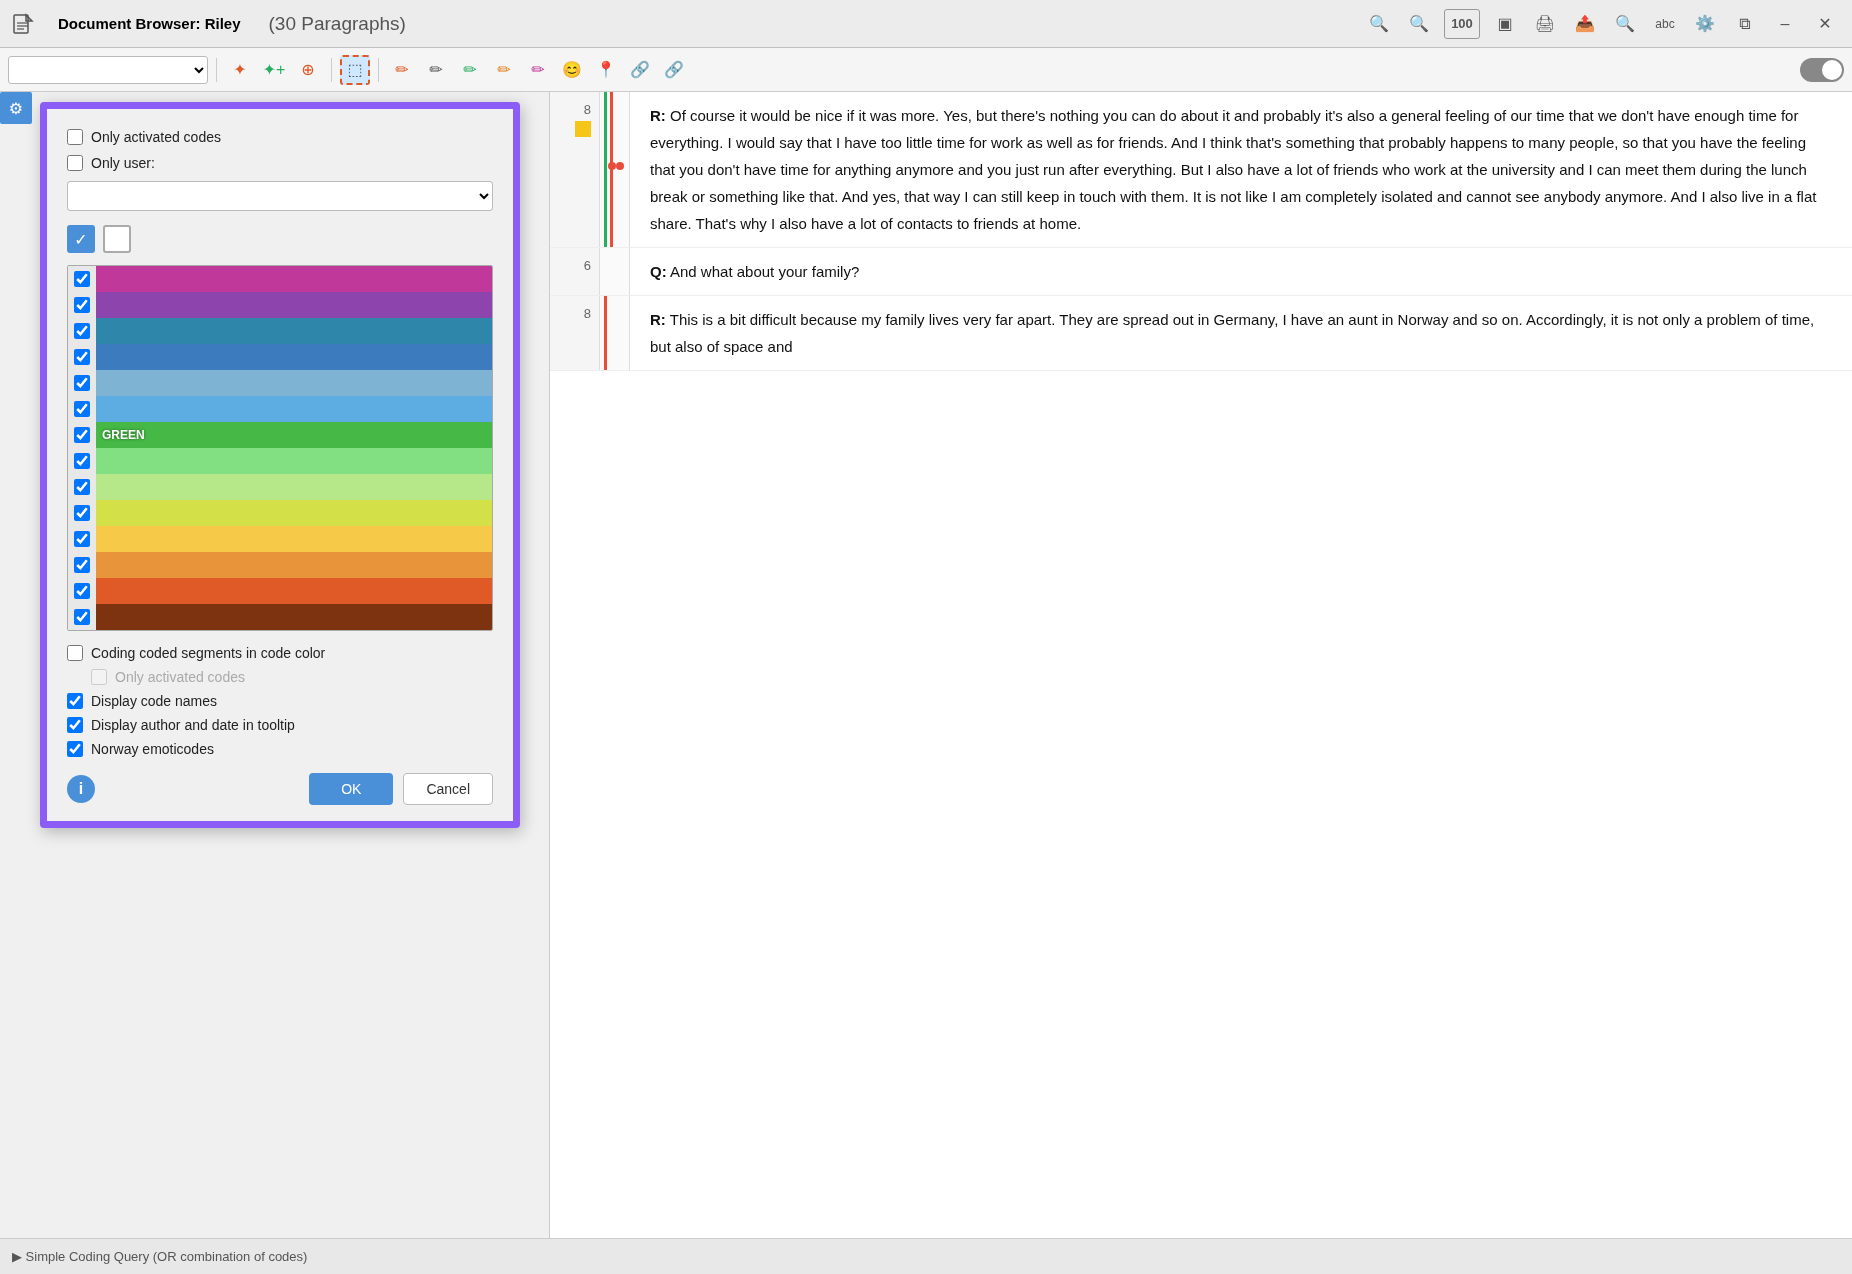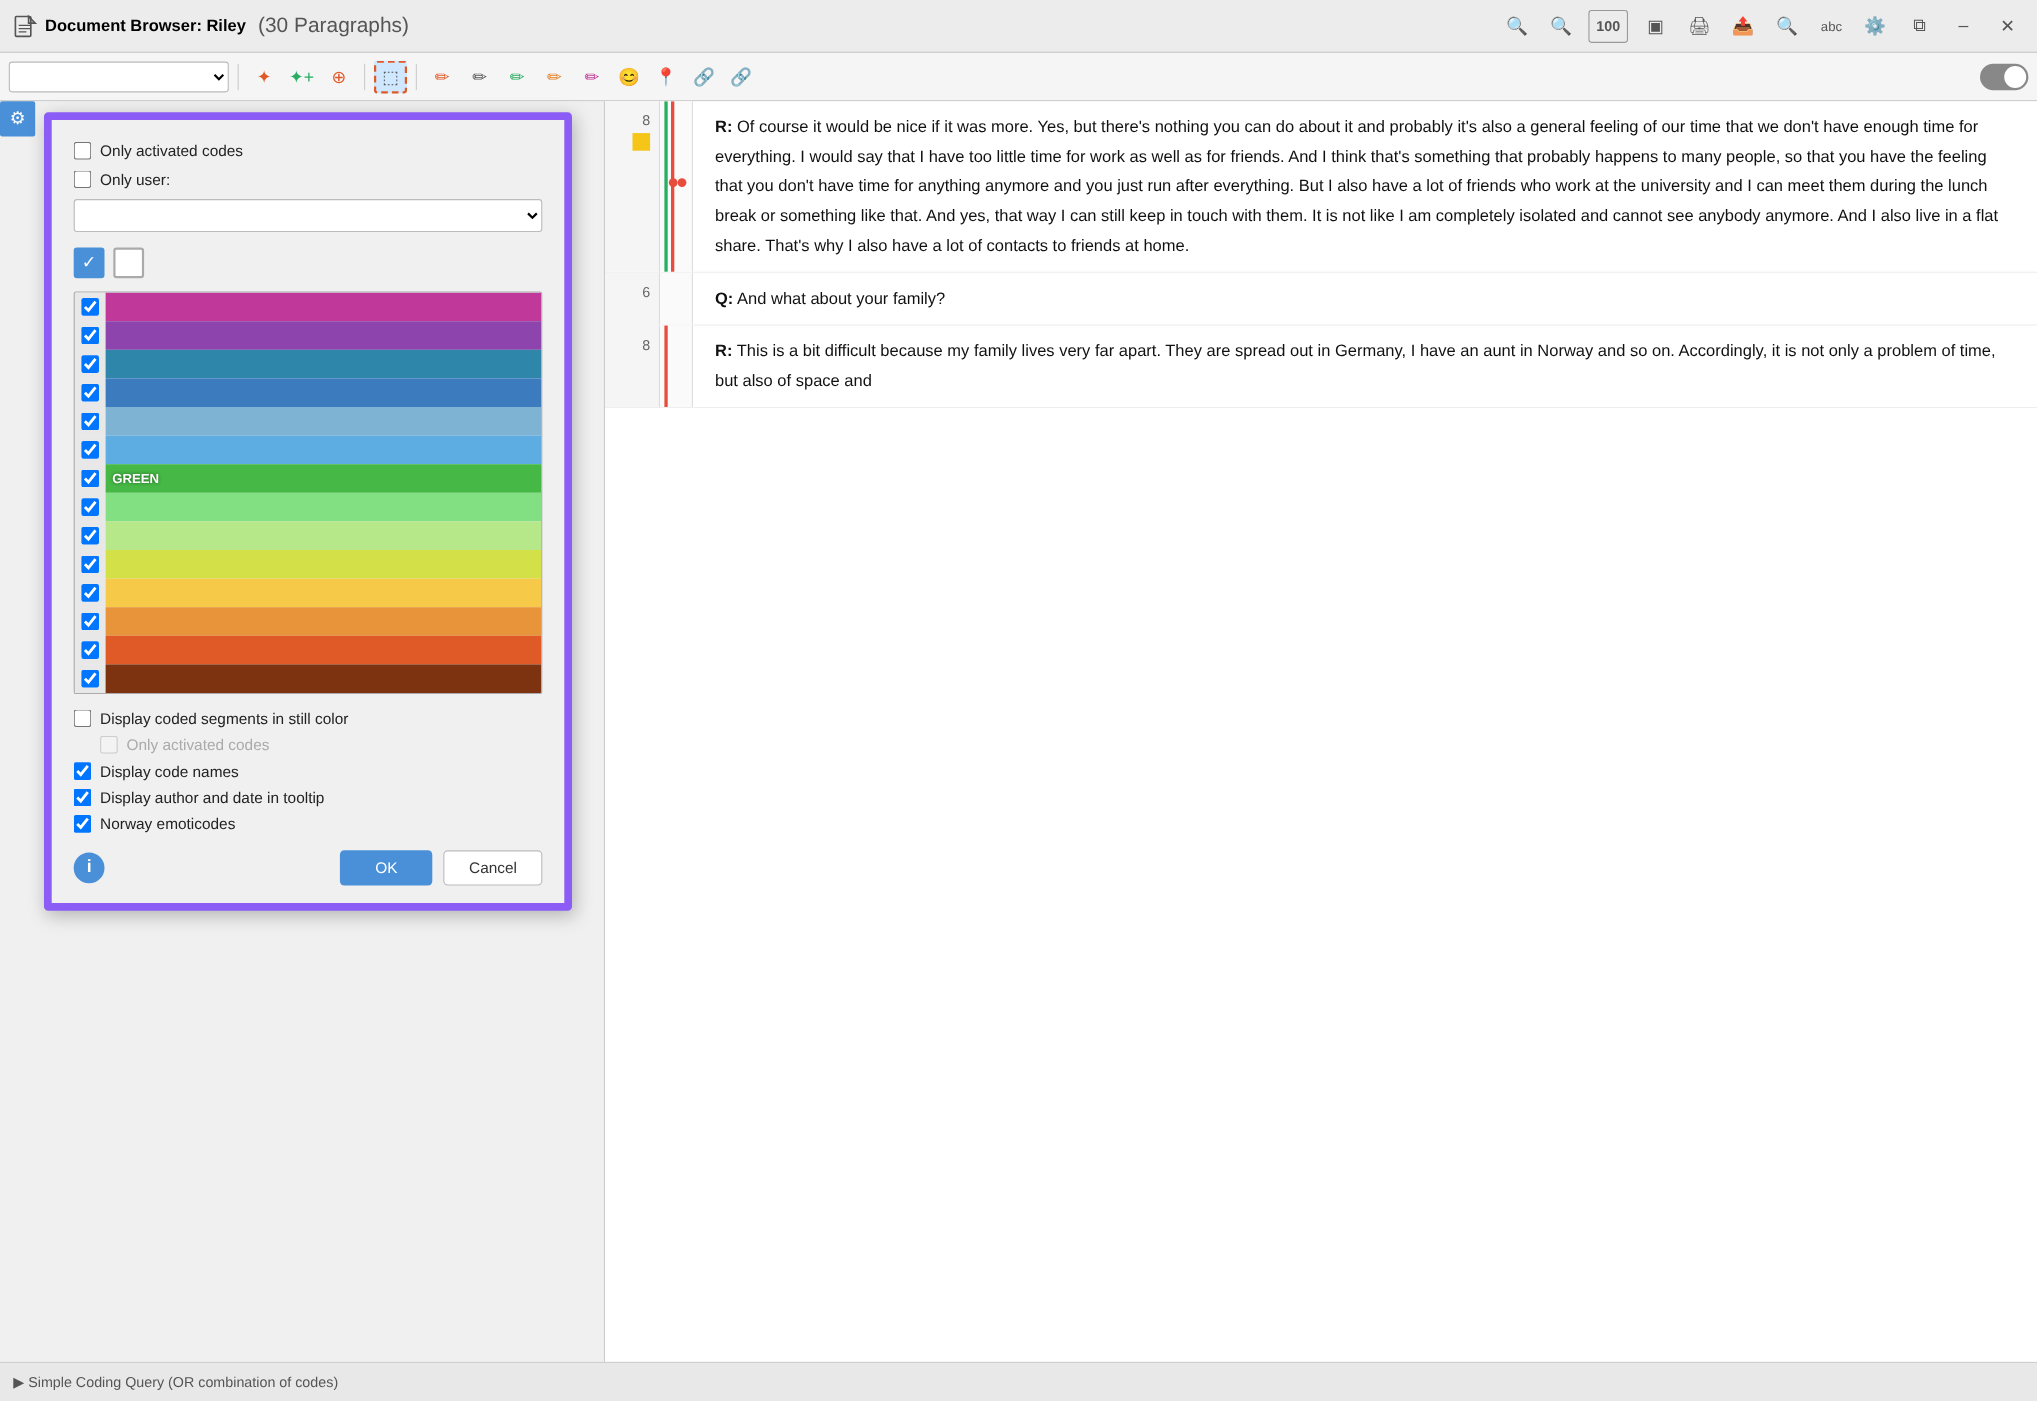--- a/index.html
+++ b/index.html
@@ -18,21 +18,21 @@
       align-items: center;
       justify-content: space-between;
       background: #ececec;
       border-bottom: 1px solid #c0c0c0;
       padding: 6px 12px;
       height: 48px;
     }
     .title-bar-left {
       display: flex;
       align-items: center;
-      gap: 7px;
+      gap: 24px;
     }
     .title-bar-right {
       display: flex;
       align-items: center;
       gap: 10px;
     }
 
     
     .toolbar {
       display: flex;
@@ -470,21 +470,21 @@
             <div class="color-row-cb">
               <input type="checkbox" checked="" style="">
             </div>
             <div class="color-swatch" style="background: rgb(125, 50, 16);"></div>
           </div>
         </div>
 
       
       <div class="display-row" style="margin-top:10px;">
         <input type="checkbox" id="cb-display-coded" style="">
-        <label for="cb-display-coded" class="display-label">Display coded segments in still color</label>
+        <label for="cb-display-coded" class="display-label">Coding coded segments in code color</label>
       </div>
 
       
       <div class="display-row" style="margin-left:24px;">
         <input type="checkbox" id="cb-activated-2" disabled="" style="">
         <label for="cb-activated-2" class="display-label disabled">Only activated codes</label>
       </div>
 
       
       <div class="display-row">

